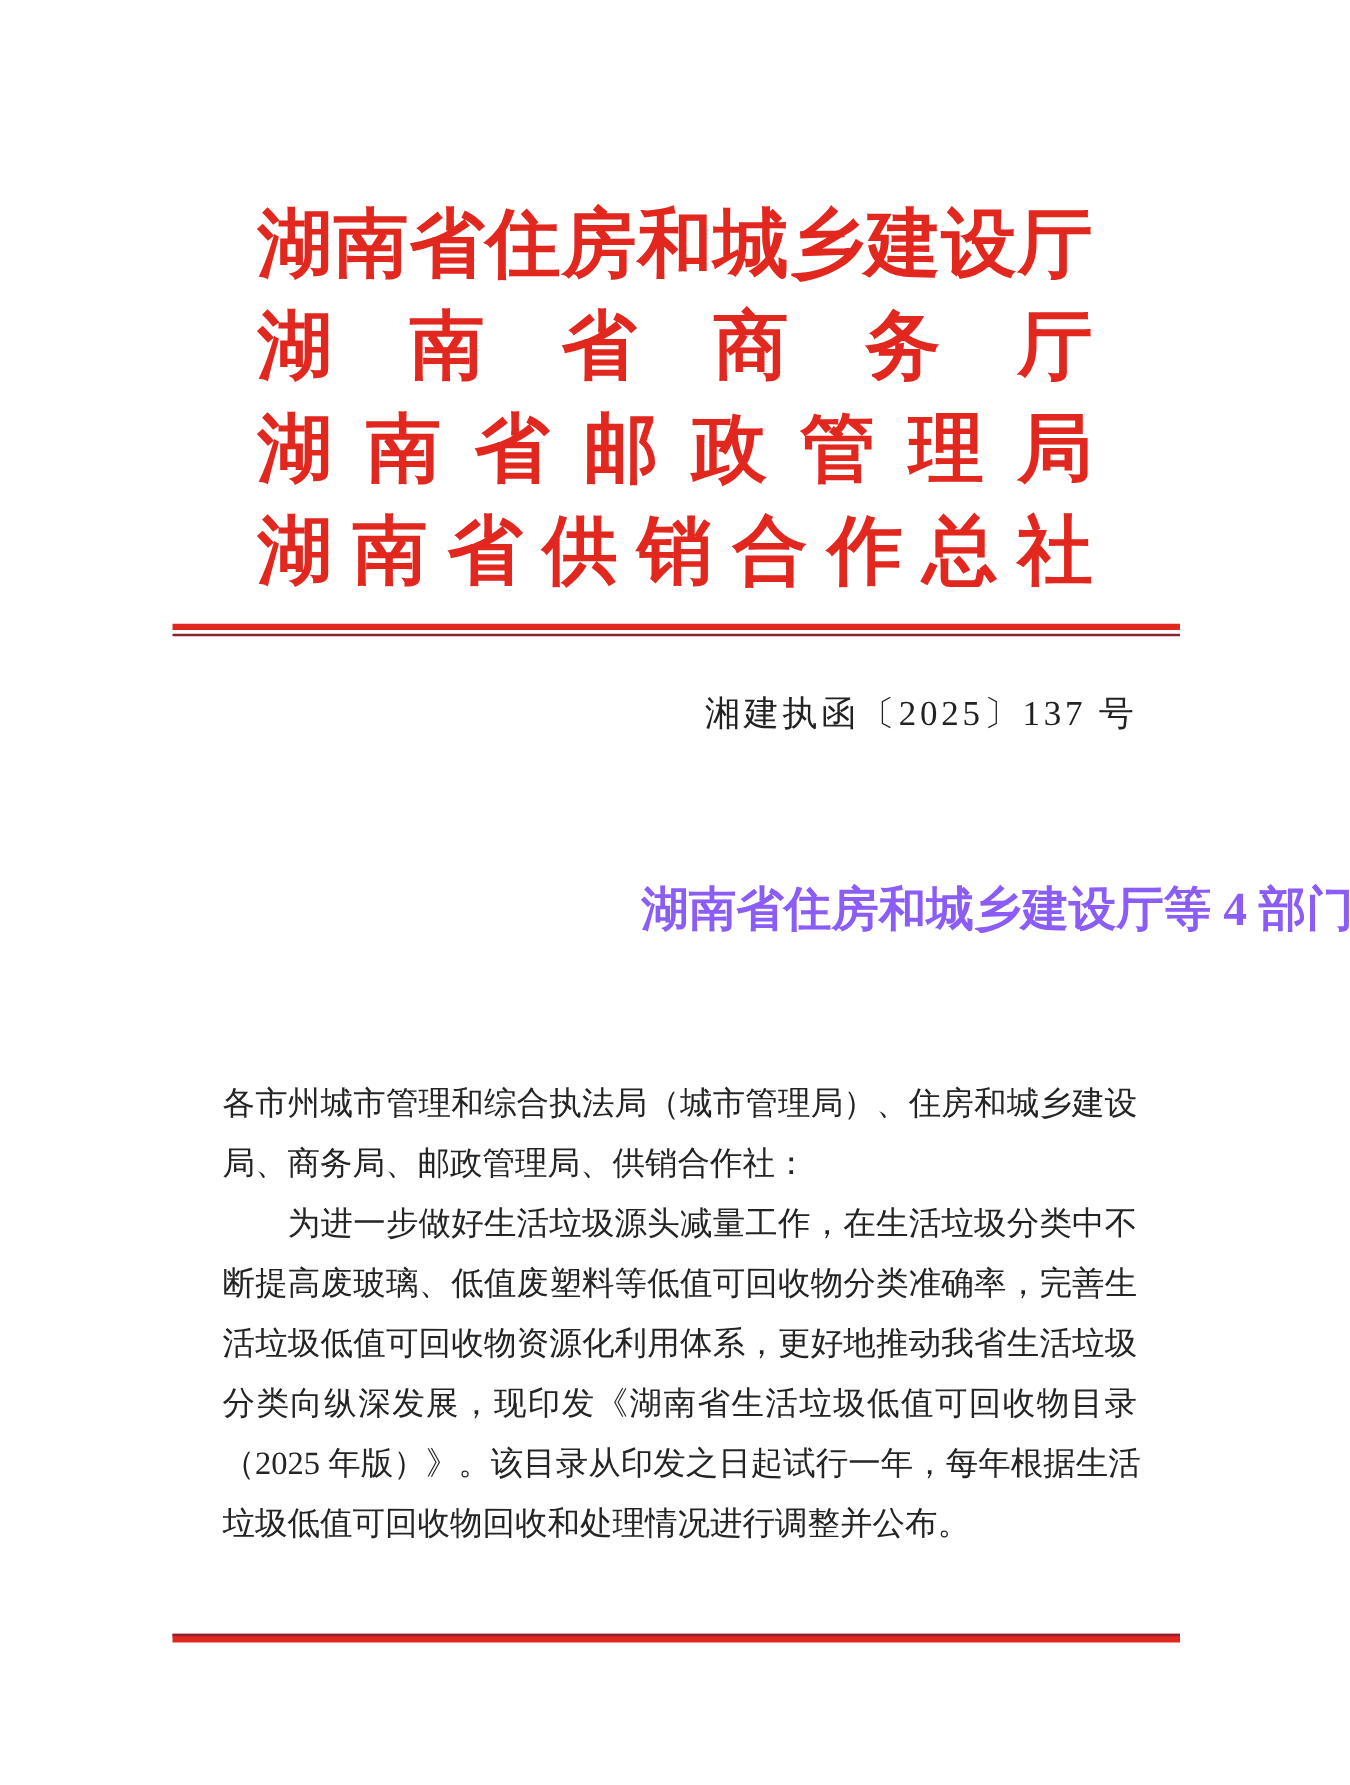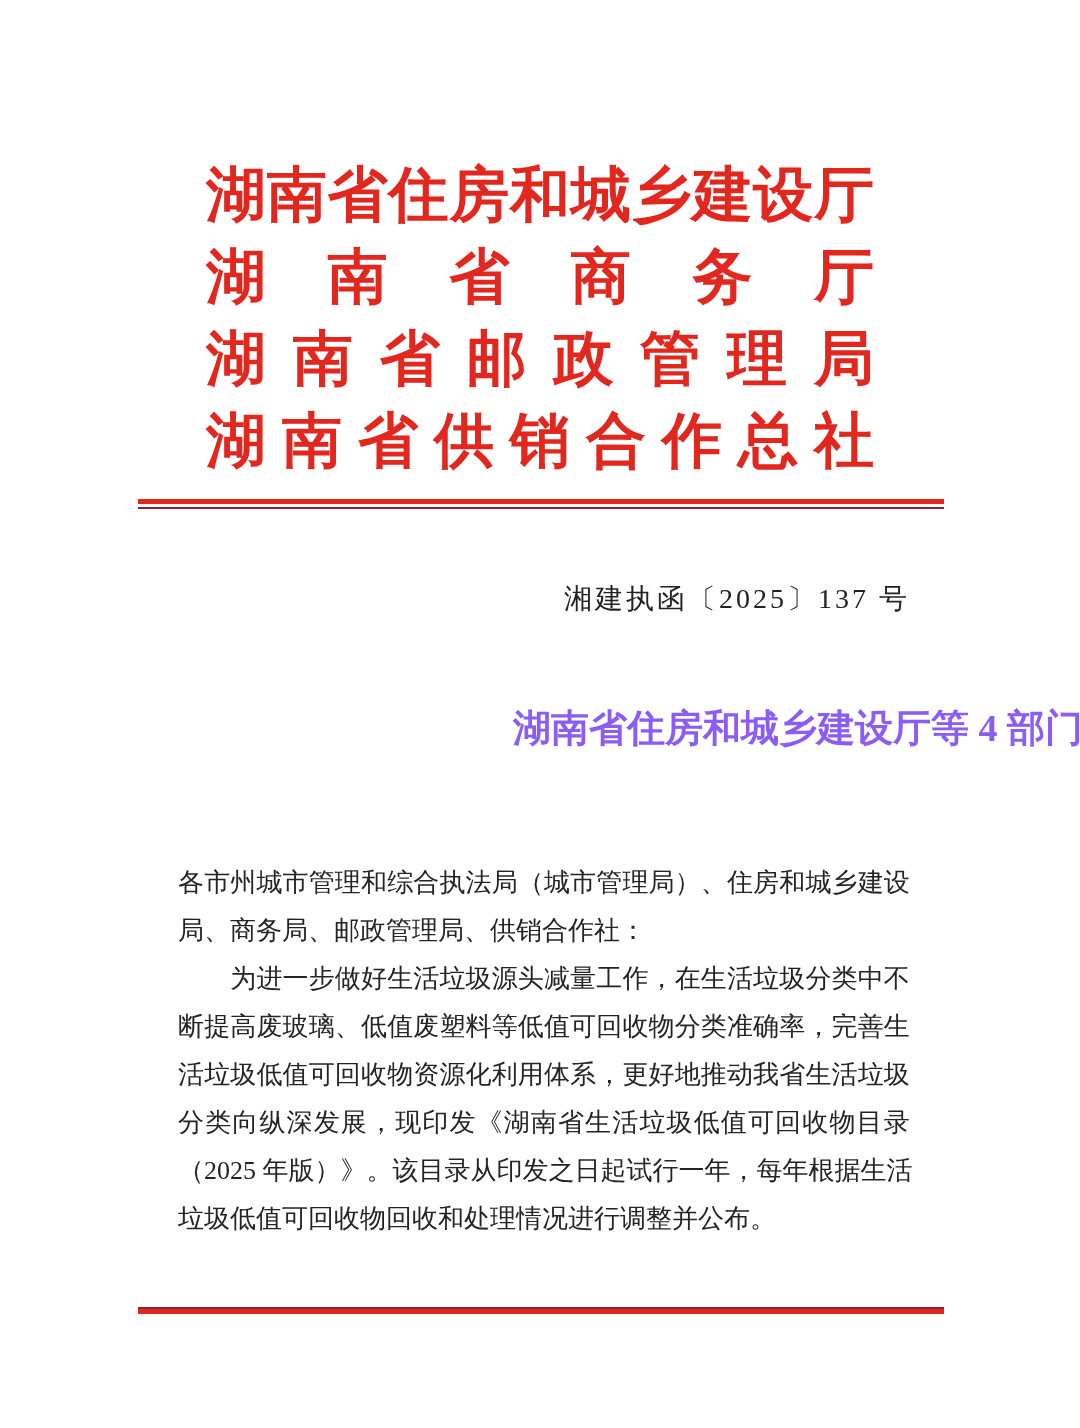--- a/index.html
+++ b/index.html
@@ -35,21 +35,21 @@
     position:absolute;
     top:499px;left:138px;width:806px;
   }
   .sep-double .rule-thick{height:5px;background:#e2271f;}
   .sep-double .rule-gap{height:3px;background:transparent;}
   .sep-double .rule-thin{height:2px;background:#8b2332;}
 
   
   .doc-number{
     position:absolute;
-    top:580px;right:170px;
+    top:552px;right:170px;
     font-size:28px;
     letter-spacing:3px;
     color:#222222;
     white-space:nowrap;
   }
 
   
   .doc-title{
     position:absolute;
     top:700px;left:3px;width:100%;

